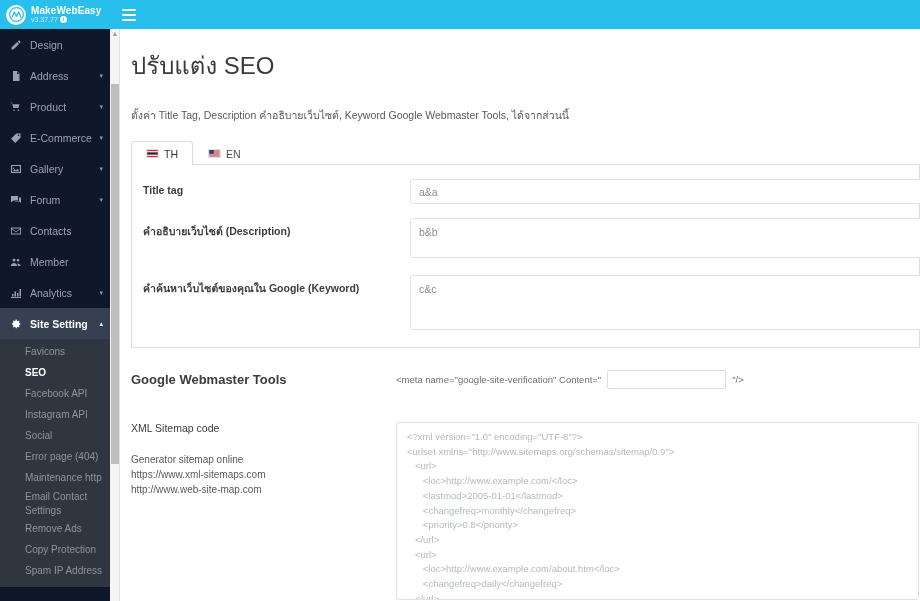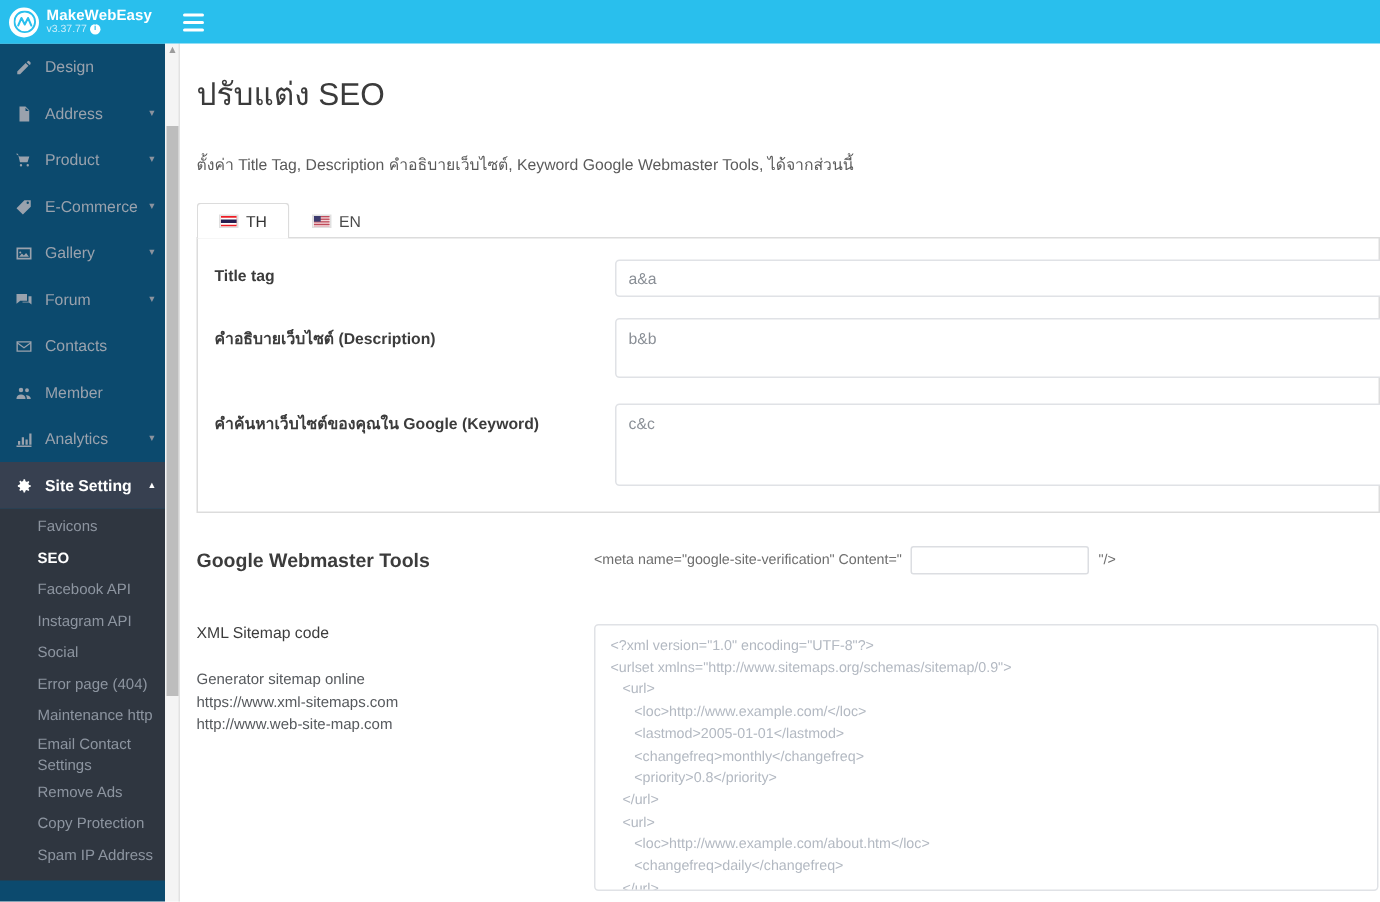--- a/index.html
+++ b/index.html
@@ -54,21 +54,21 @@
     align-items: center; gap: 3px; cursor: pointer;
   }
   #hamburger span {
     display: block; width: 14px; height: 2px; background: #ffffff; border-radius: 1px;
   }
 
   
   #sidebar {
     position: absolute; top: 29px; left: 0;
     width: 110px; height: 572px;
-    background: #0c4a6e;
+    background: #0f172a;
     overflow: hidden;
     z-index: 20;
   }
   .nav-item {
     display: flex; align-items: center;
     height: 31px; padding: 0 7px 0 9px;
     color: #9aa2ad; font-size: 10.5px;
     cursor: pointer; position: relative;
     white-space: nowrap;
   }
@@ -118,21 +118,21 @@
 
   
   #main {
     position: absolute; top: 29px; left: 121px;
     width: 799px; height: 572px;
     background: #ffffff;
     overflow: hidden;
   }
   #page-title {
     margin: 17px 0 0 10px;
-    font-size: 21px; color: #3b3b3b; font-weight: normal;
+    font-size: 24px; color: #3b3b3b; font-weight: normal;
   }
   #page-sub {
     margin: 22px 0 0 10px;
     font-size: 10.5px; color: #5a5a5a;
   }
 
   
   #tabs {
     margin: 17px 12px 0 10px;
     display: flex; align-items: flex-end;

